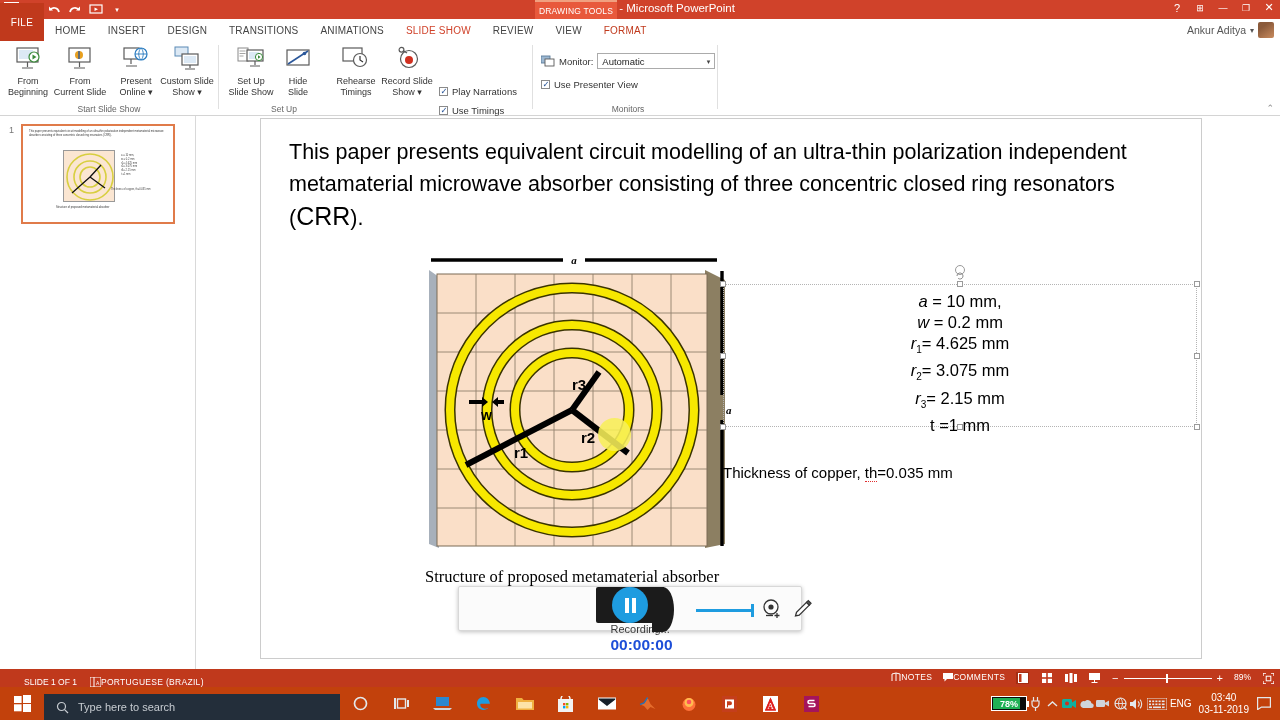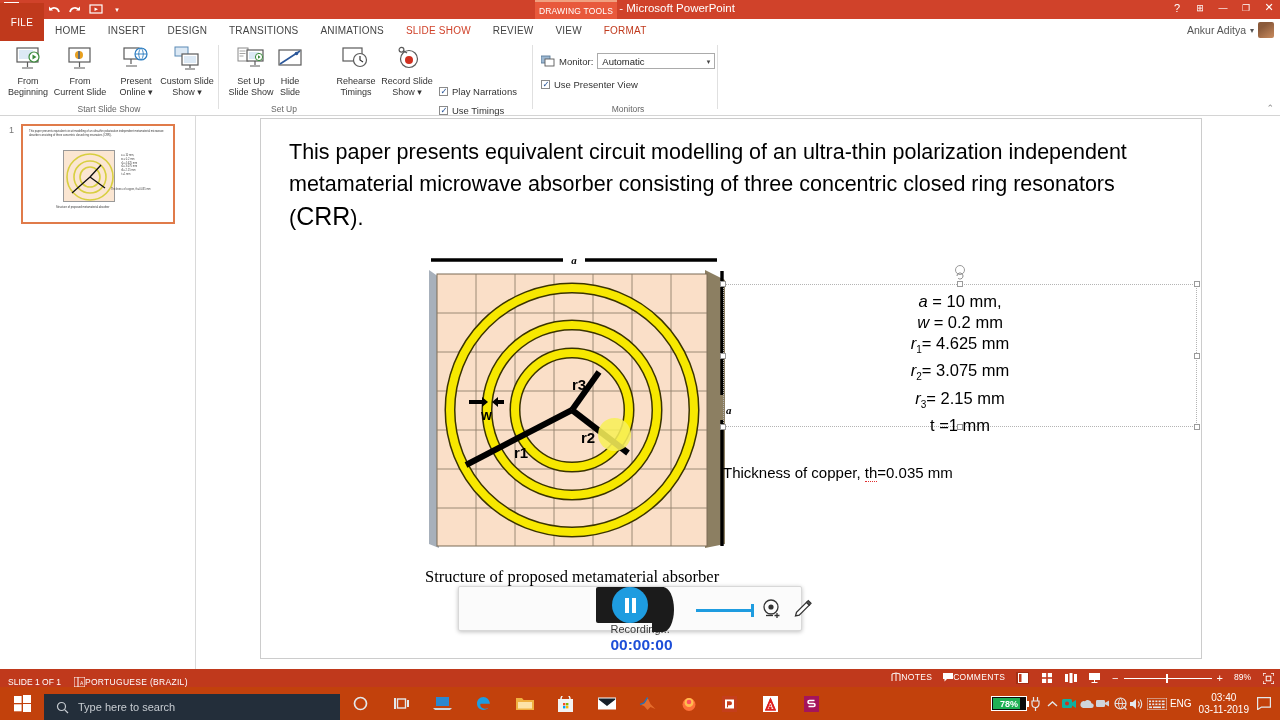--- a/index.html
+++ b/index.html
@@ -164,21 +164,21 @@
   .recic { position:absolute; top:11px; width:22px;height:22px; }
   #cam-ic { left:302px; }
   #pen-ic { left:333px; }
 
   
   #statusbar {
     position:absolute; left:0; top:669px; width:1280px; height:18px;
     background:#c0391c; color:#fff; font-size:8.5px; display:flex; align-items:center;
   }
   .sb { display:flex; align-items:center; gap:0; letter-spacing:.3px; }
-  #sb-left { position:absolute; left:8px; display:flex; align-items:center; gap:13px;margin-top:7px; }
+  #sb-left { position:absolute; left:24px; display:flex; align-items:center; gap:13px;margin-top:7px; }
   #sb-right { position:absolute; right:5px; display:flex; align-items:flex-start; gap:11px;padding-left:36px; }
   .vbtn { width:13px;height:12px;display:flex;align-items:center;justify-content:center; }
   .vbtn.cur { background:#a32d13; }
   #zoomslider { display:flex; align-items:center; gap:0; }
   #zoomtrack { width:88px; height:1px; background:#fff; position:relative; }
   #zoomthumb { position:absolute; left:42px; top:-4px; width:2px;height:9px;background:#fff; }
 
   
   #taskbar {
     position:absolute; left:0; top:687px; width:1280px; height:33px;
@@ -317,21 +317,21 @@
             <path d="M2.5 5h6M2.5 7.5h6M2.5 10h4" stroke="#9a9a9a" stroke-width=".9"></path>
             <rect x="10" y="4" width="16" height="11" fill="#fff" stroke="#5a5a5a" stroke-width="1.2"></rect>
             <rect x="12" y="6" width="10" height="7" fill="#dce9f5"></rect>
             <circle cx="22" cy="11" r="3.6" fill="#fff" stroke="#3a8a3a" stroke-width="1"></circle>
             <path d="M21 9.3l2.6 1.7-2.6 1.7z" fill="#3a8a3a"></path>
             <path d="M18 15v4M13 20h10" stroke="#5a5a5a" stroke-width="1.2"></path>
           </svg>
       </div>
       <div>Set Up<br>Slide Show</div>
     </div>
-    <div class="bigbtn" style="left:44px">
+    <div class="bigbtn" style="left:52px">
       <div class="ic">
         <svg width="28" height="26" viewBox="0 0 28 26">
             <rect x="3" y="4" width="22" height="15" fill="#fff" stroke="#5a5a5a" stroke-width="1.2"></rect>
             <path d="M4 18L24 5" stroke="#2b579a" stroke-width="1.6"></path>
             <circle cx="20.5" cy="7.5" r="1.8" fill="#2b579a"></circle>
           </svg>
       </div>
       <div>Hide<br>Slide</div>
     </div>
     <div class="bigbtn" style="left:110px">

